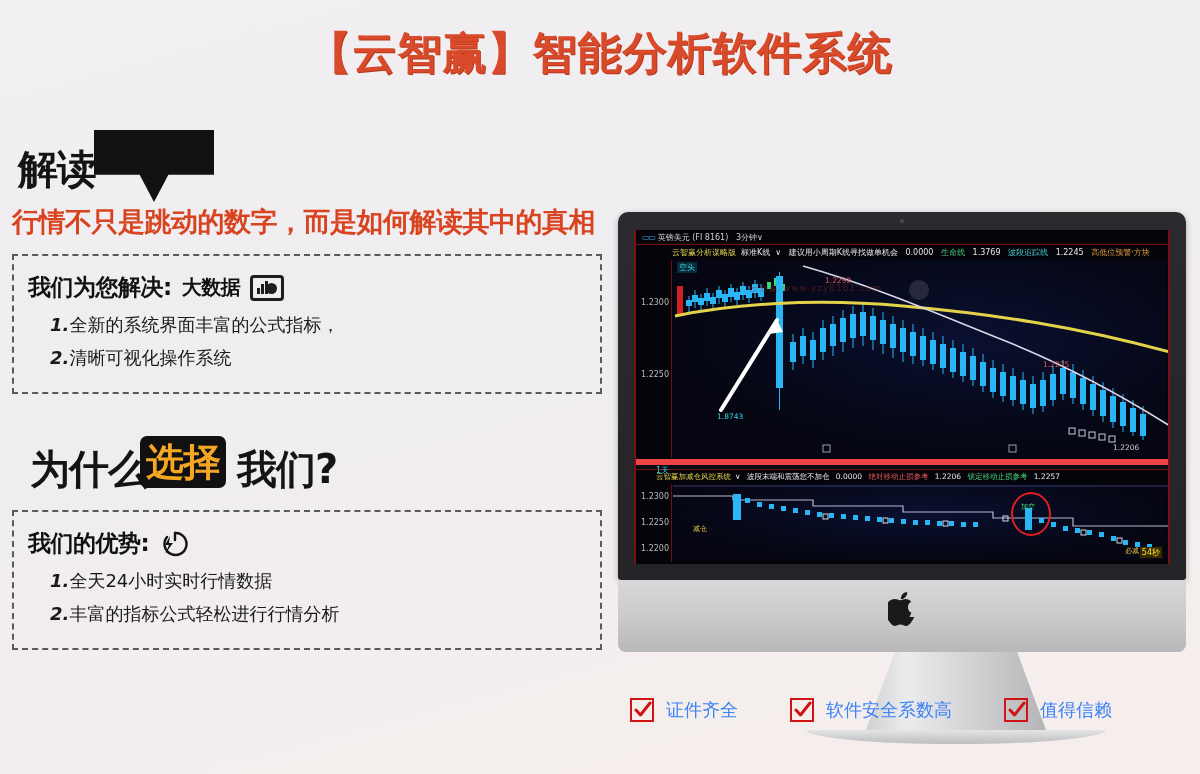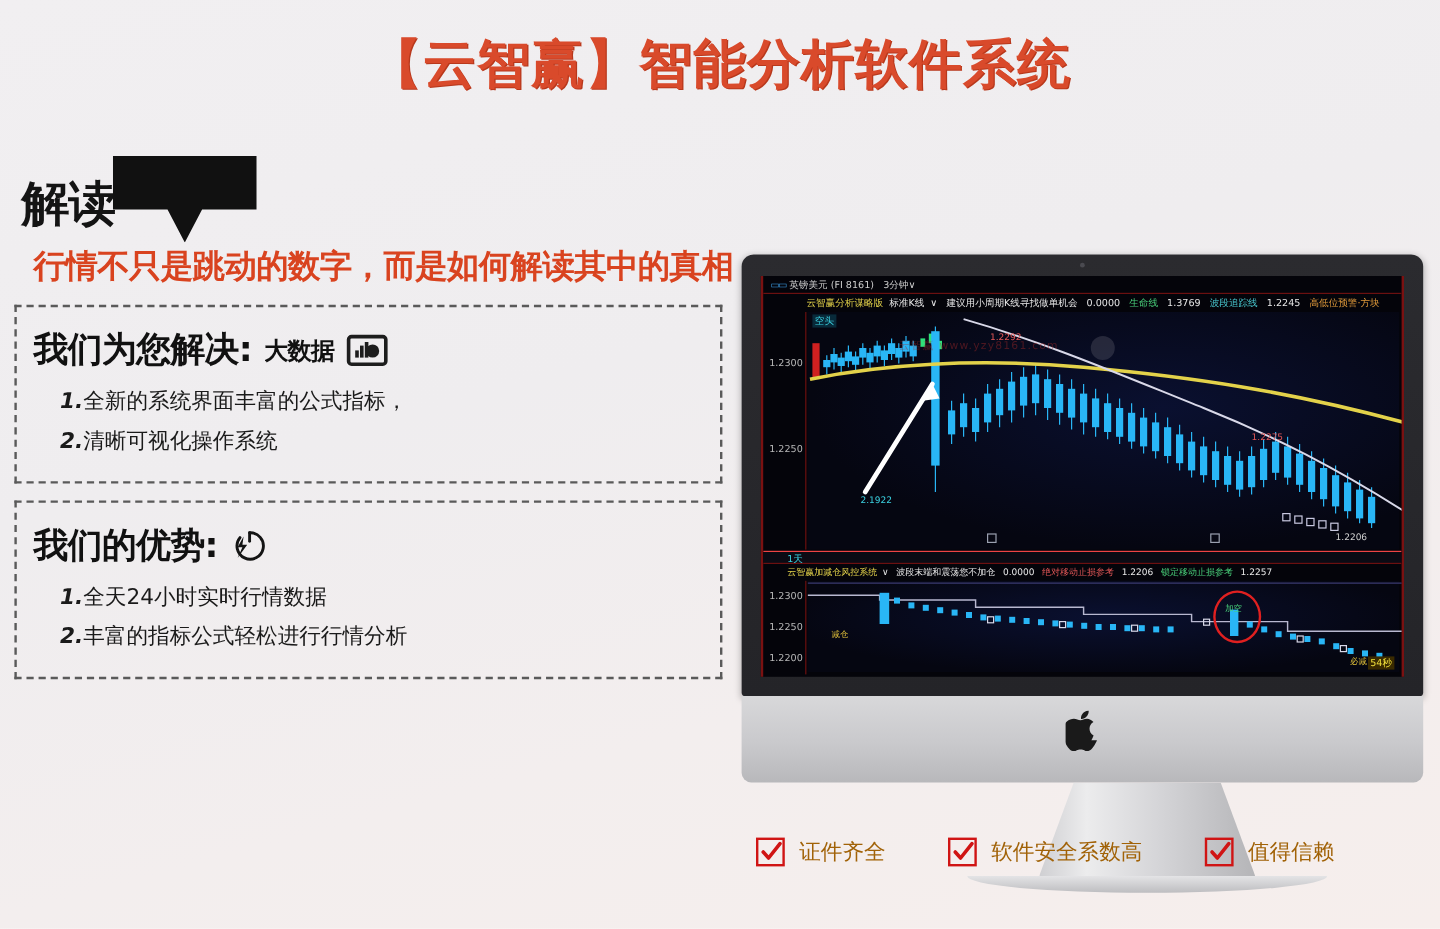--- a/index.html
+++ b/index.html
@@ -42,38 +42,38 @@
   .banner-text {
     position: absolute; left: 0; top: 4px; width: 120px; text-align: center;
     font-size: 35px; font-weight: 900;
     color: #f5a623;
     font-family: "DejaVu Sans", sans-serif;
     text-shadow: 1px 1px 0 #9a5b00;
     letter-spacing: -1px;
   }
 
   .subheadline {
-    margin-top: 2px; margin-left: 16px;
+    margin-top: 2px; margin-left: 0;
     font-size: 27px; font-weight: 900; color: #d9431f;
     font-family: "DejaVu Sans", sans-serif;
     letter-spacing: -0.5px; white-space: nowrap;
   }
 
   .dashed-box {
     margin-top: 14px;
     border: 2px dashed #5a5a5a;
     padding: 16px 14px 22px 14px;
   }
   .box-title {
     font-size: 25px; font-weight: 900; color: #111;
     font-family: "DejaVu Sans", sans-serif;
     display: flex; align-items: center; gap: 10px;
     letter-spacing: -0.5px; white-space: nowrap;
   }
-  .box-title .lead { font-weight: 700; font-size: 29px; }
+  .box-title .lead { font-weight: 700; font-size: 23px; }
   .box-title .strong { font-size: 20px; font-weight: 900; }
   .icon-box {
     display: inline-block; width: 34px; height: 26px;
     border: 3px solid #1d1d1d; border-radius: 4px;
     position: relative; flex: none;
   }
   .icon-box .b1, .icon-box .b2, .icon-box .b3 {
     position: absolute; bottom: 4px; width: 3px; background: #1d1d1d;
   }
   .icon-box .b1 { left: 4px;  height: 6px; }
@@ -188,21 +188,21 @@
                color: rgba(160,40,40,.45); letter-spacing: 1px;
                font-family: "DejaVu Sans", sans-serif; }
   .wm-badge { position: absolute; left: 236px; top: 20px; width: 20px; height: 20px;
               border-radius: 50%; background: rgba(120,120,130,.28); }
 
   .pricelab { position: absolute; font-size: 7.5px;
               font-family: "DejaVu Sans", sans-serif; white-space: nowrap; }
 
   .divider-bar {
     position: absolute; left: 0; top: 229px; width: 100%; height: 11px;
-    background: #0b0b14; border-top: 1px solid #ef4444; border-bottom: 1px solid #6b1010;
+    background: #0b0b14; border-top: 6px solid #ef4444; border-bottom: 1px solid #6b1010;
   }
   .divider-bar .lbl { color: #3ad0e0; font-size: 8px; padding-left: 20px; line-height: 11px;
                       font-family: "DejaVu Sans", sans-serif; }
 
   .tbar3 {
     position: absolute; left: 20px; top: 241px; right: 2px; height: 12px;
     font-size: 7.5px; line-height: 12px; white-space: nowrap; overflow: hidden;
     font-family: "DejaVu Sans", sans-serif;
   }
   .tbar3 span { margin-right: 4px; }
@@ -227,21 +227,21 @@
     position: absolute; left: 630px; top: 698px; width: 540px;
     display: flex; align-items: center; gap: 52px;
   }
   .check-item { display: flex; align-items: center; gap: 12px; }
   .check-box {
     width: 24px; height: 24px; border: 2px solid #d01414;
     position: relative; flex: none;
   }
   .check-box svg { position: absolute; left: 2px; top: 1px; }
   .check-label {
-    font-size: 18px; color: #a16207; white-space: nowrap;
+    font-size: 18px; color: #3b82f6; white-space: nowrap;
     font-family: "DejaVu Sans", sans-serif;
   }
 </style>
 </head>
 <body>
 
 <div class="page-title">【云智赢】智能分析软件系统</div>
 
 <div class="left-col">
 
@@ -268,20 +268,25 @@
     <div class="bullet-list">
       <div class="bullet">
         <span class="num">1.</span><span>全新的系统界面丰富的</span><b>公式指标</b><span>，</span>
       </div>
       <div class="bullet">
         <span class="num">2.</span><span>清晰</span><b>可视化</b><span>操作系统</span>
       </div>
     </div>
   </div>
 
+  <div class="why-row">
+    <div class="why-black">为什么</div>
+    <div class="why-hl">选择</div>
+    <div class="why-tail">我们?</div>
+  </div>
 
   <div class="dashed-box">
     <div class="box-title">
       <span class="lead">我们的优势:</span>
       <span class="icon-clock">
         <svg width="30" height="30" viewBox="0 0 30 30">
           <path d="M16 4 A11 11 0 1 1 8 8" fill="none" stroke="#141414" stroke-width="2.4" stroke-linecap="round"></path>
           <path d="M16 4 L16 11" stroke="#141414" stroke-width="2.4" stroke-linecap="round"></path>
           <path d="M11 7 L6 16 L10 16 L6 25 L14 14 L10 14 Z" fill="#141414"></path>
         </svg>
@@ -428,21 +433,21 @@
 
           <path d="M130 6 C 200 26, 260 52, 330 80 C 390 104, 440 130, 497 166" fill="none" stroke="#d8d8e8" stroke-width="1.6"></path>
 
           <path d="M48 150 L104 60" stroke="#ffffff" stroke-width="4" stroke-linecap="round"></path>
           <path d="M104 60 L96 74 L110 72 Z" fill="#ffffff"></path>
 
           <rect x="150" y="185" width="7" height="7" fill="none" stroke="#9aa0b0"></rect>
           <rect x="336" y="185" width="7" height="7" fill="none" stroke="#9aa0b0"></rect>
         </svg>
 
-        <div class="pricelab" style="left:44px; top:152px; color:#3ad0e0">2.1922</div>
+        <div class="pricelab" style="left:44px; top:152px; color:#3ad0e0">1.8743</div>
         <div class="pricelab" style="left:152px; top:16px; color:#e25757">1.2292</div>
         <div class="pricelab" style="left:370px; top:100px; color:#e25757">1.2275</div>
         <div class="pricelab" style="left:440px; top:183px; color:#cfcfcf">1.2206</div>
       </div>
 
       <div class="divider-bar">
         <div class="lbl">1天</div>
       </div>
 
       <div class="tbar3">

